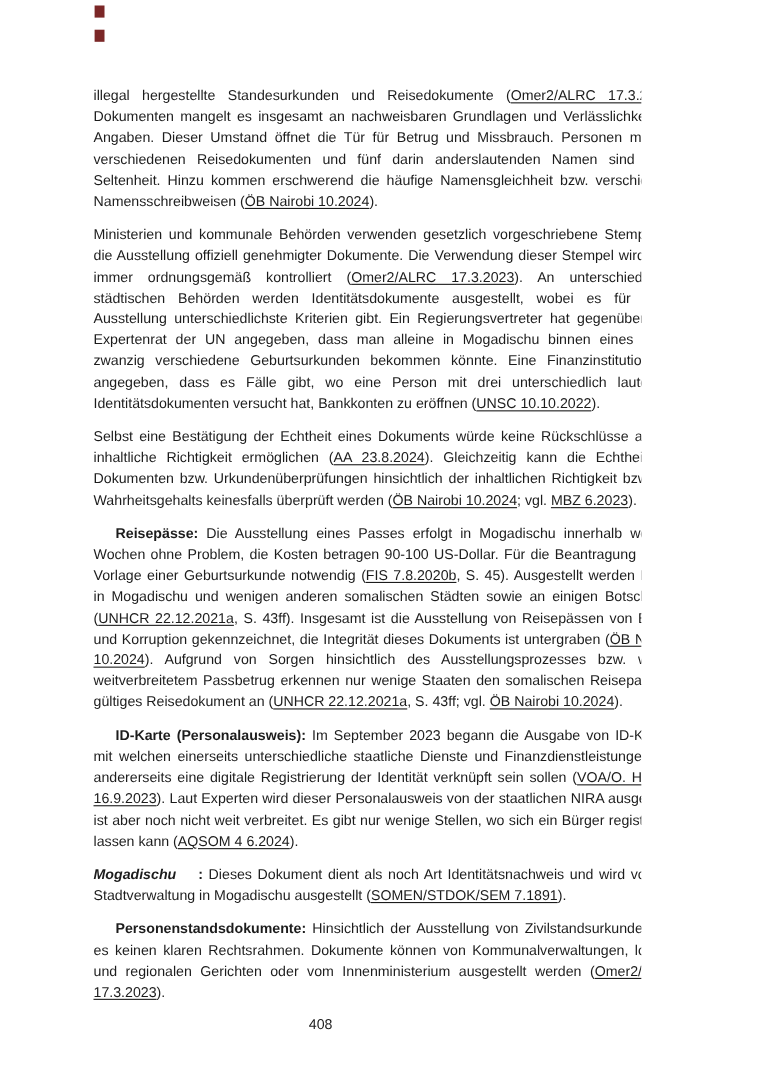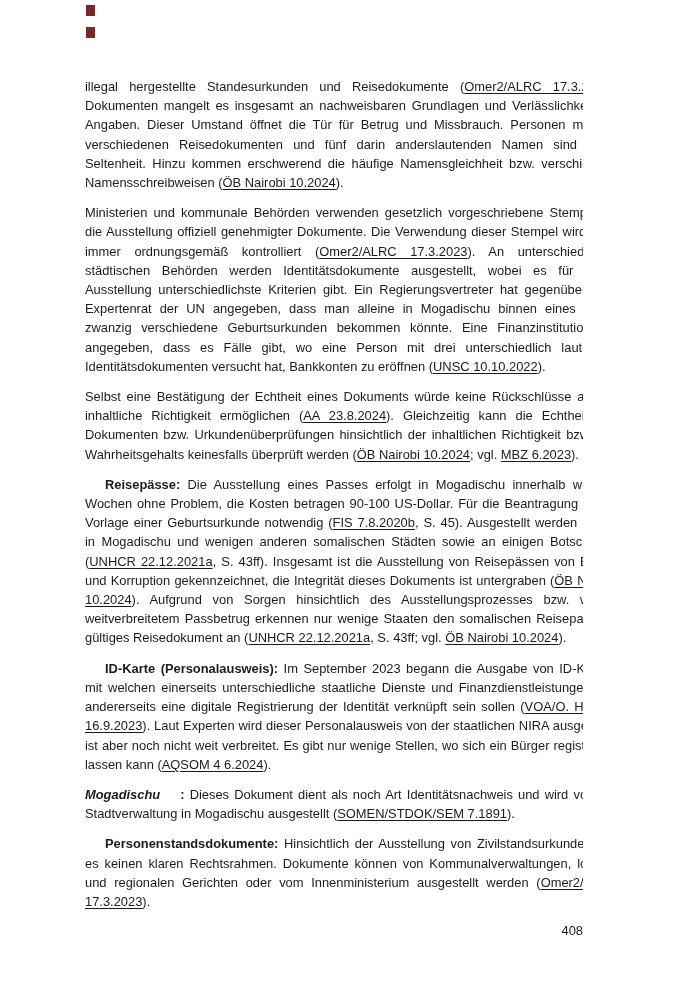--- a/index.html
+++ b/index.html
@@ -36,21 +36,21 @@
     color:var(--text-color);
     text-decoration:underline;
     text-underline-offset:2px;
     cursor:pointer;
   }
   .footer{
     position:absolute;
     left:0;
     right:0;
     top:923px;
-    text-align:right;
+    text-align:center;
     font-size:12.9px;
     color:var(--text-color);
   }
   .artifact{
     position:absolute;
     width:9px;
     height:11px;
     background:var(--artifact-color);
   }
   .artifact.a1{left:86px;top:5px;}

